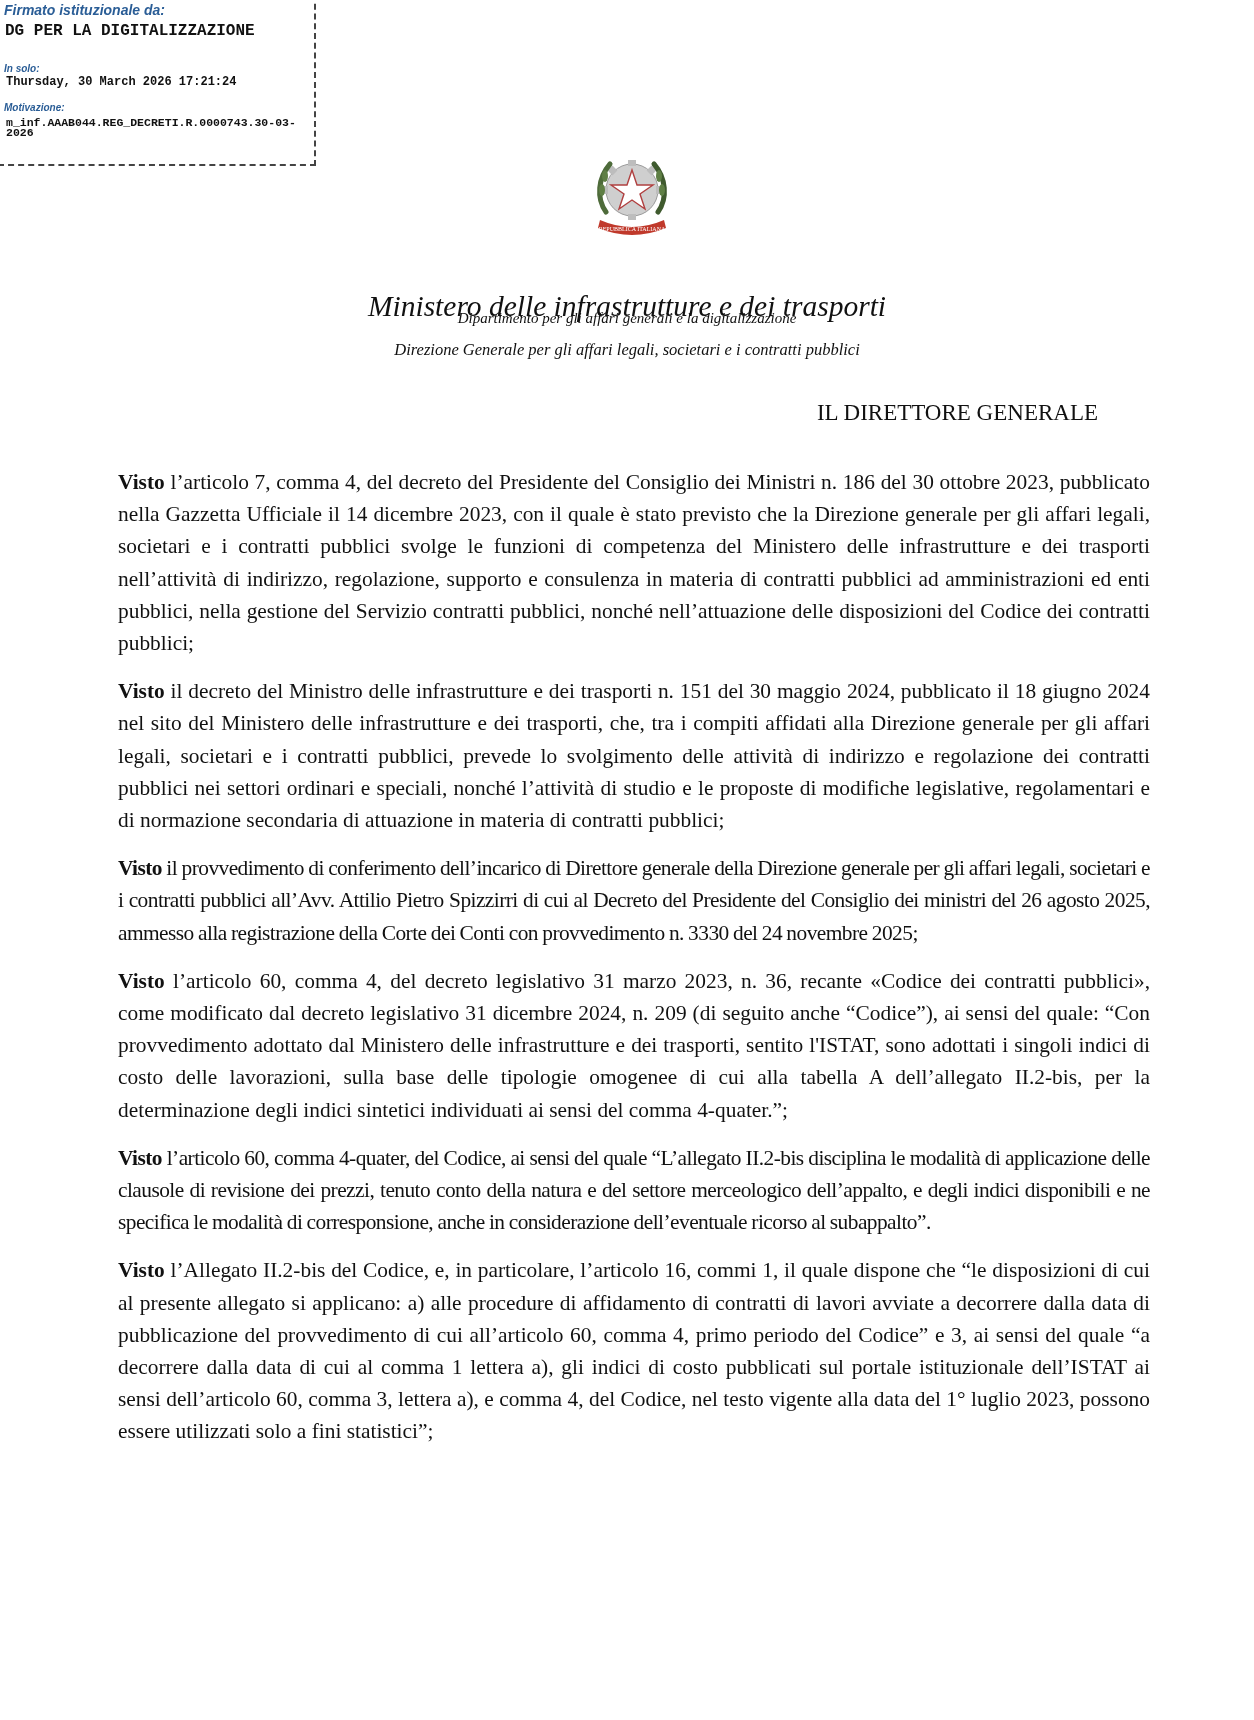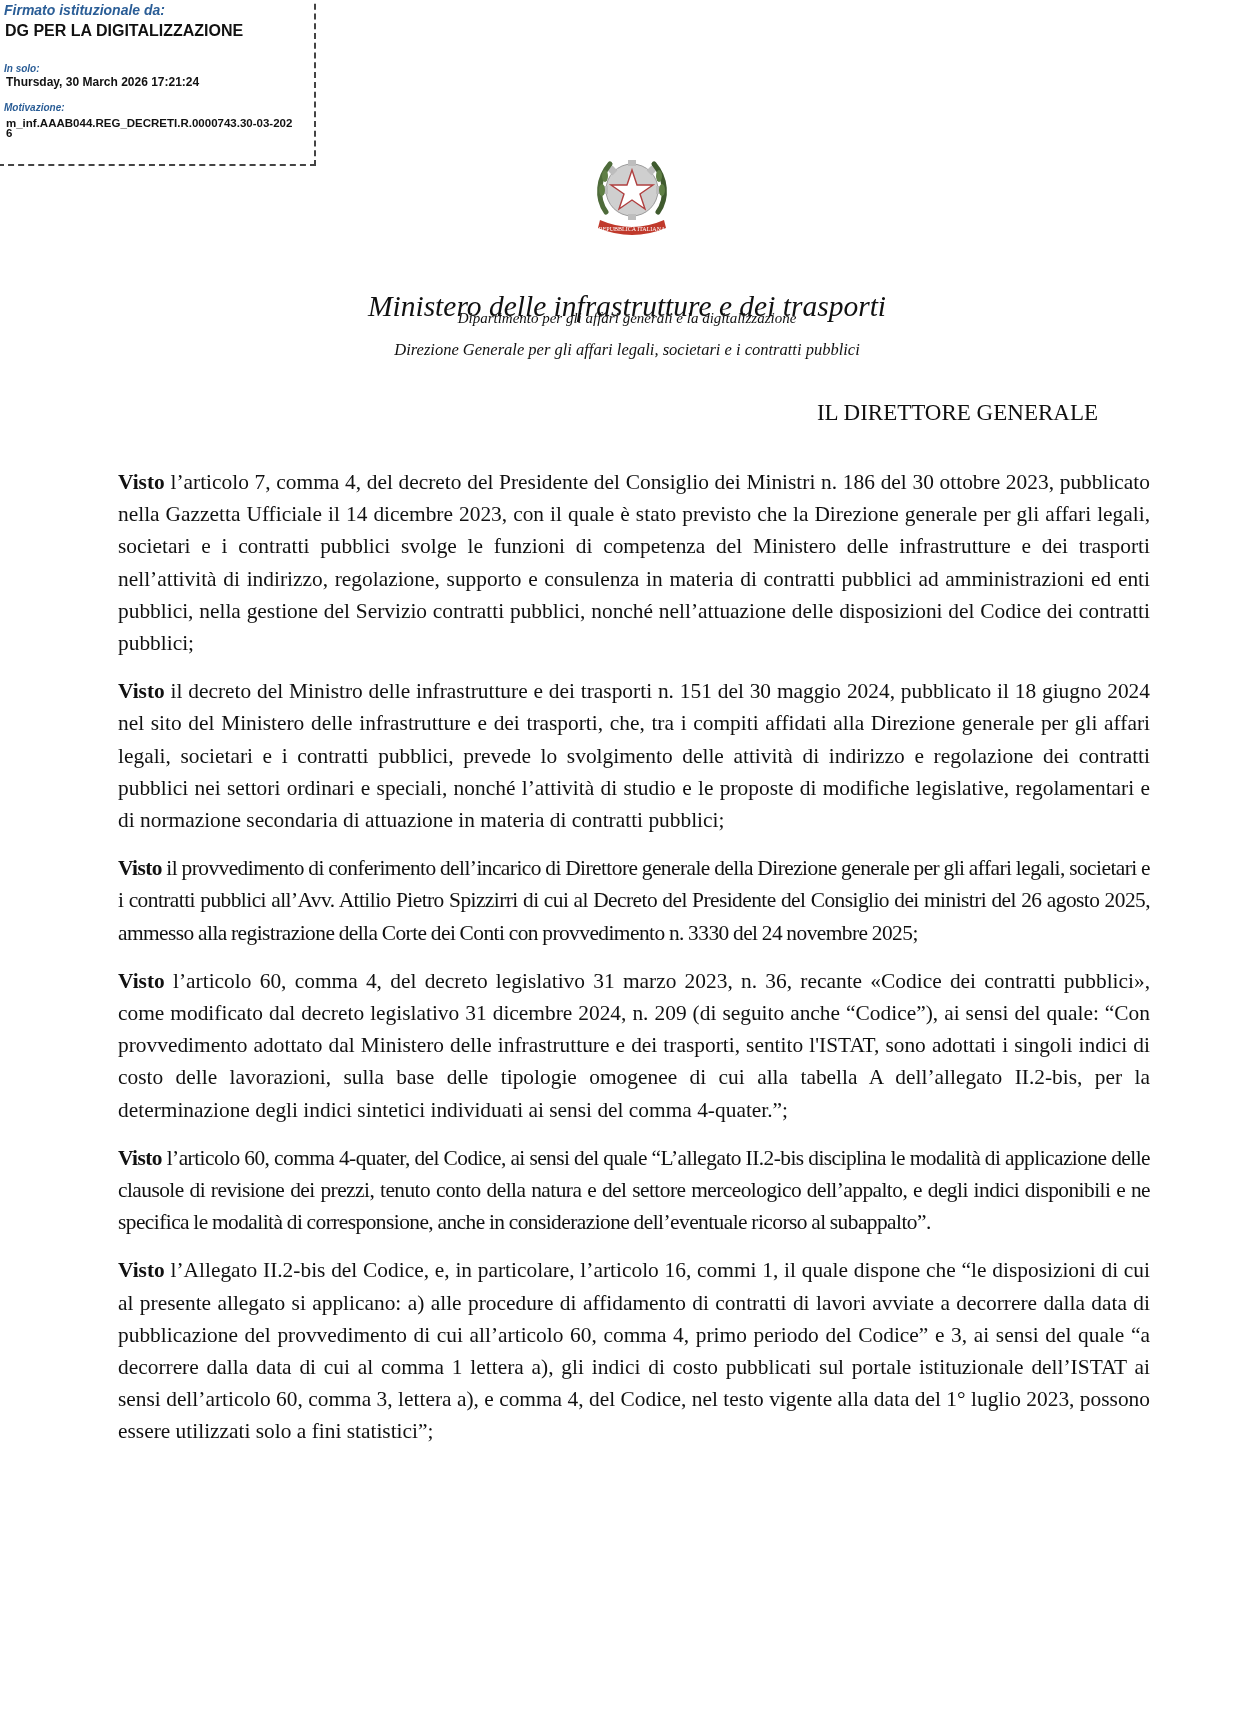--- a/index.html
+++ b/index.html
@@ -4,21 +4,21 @@
   <style>
     html, body { margin:0; padding:0; background:#ffffff; }
     body { width:1254px; height:1720px; position:relative; overflow:hidden;
            font-family:"Liberation Serif", "DejaVu Serif", serif; color:#111; }
 
     
     .stamp { position:absolute; left:-2px; top:-6px; width:318px; height:172px;
              border-right:2px dashed #444; border-bottom:2px dashed #444; border-top:2px dashed #444;
              box-sizing:border-box; font-family:"Liberation Sans", "DejaVu Sans", sans-serif; }
     .stamp .lbl { color:#2a5d96; font-style:italic; font-weight:bold; position:absolute; left:6px; }
-    .stamp .val { color:#111; font-weight:bold; position:absolute; left:8px; }
+    .stamp .val { color:#111; font-weight:bold; position:absolute; left:8px;font-family:Liberation Mono, monospace; }
     .s-l1 { top:6px; font-size:14px; }
     .s-v1 { top:26px; font-size:16px; left:7px !important; }
     .s-l2 { top:67px; font-size:10px; }
     .s-v2 { top:79px; font-size:12px; }
     .s-l3 { top:106px; font-size:10px; }
     .s-v3 { top:122px; font-size:11.5px; line-height:10px; width:290px; word-break:break-all; }
 
     
     .emblem { position:absolute; left:590px; top:150px; width:84px; height:88px; }
 

